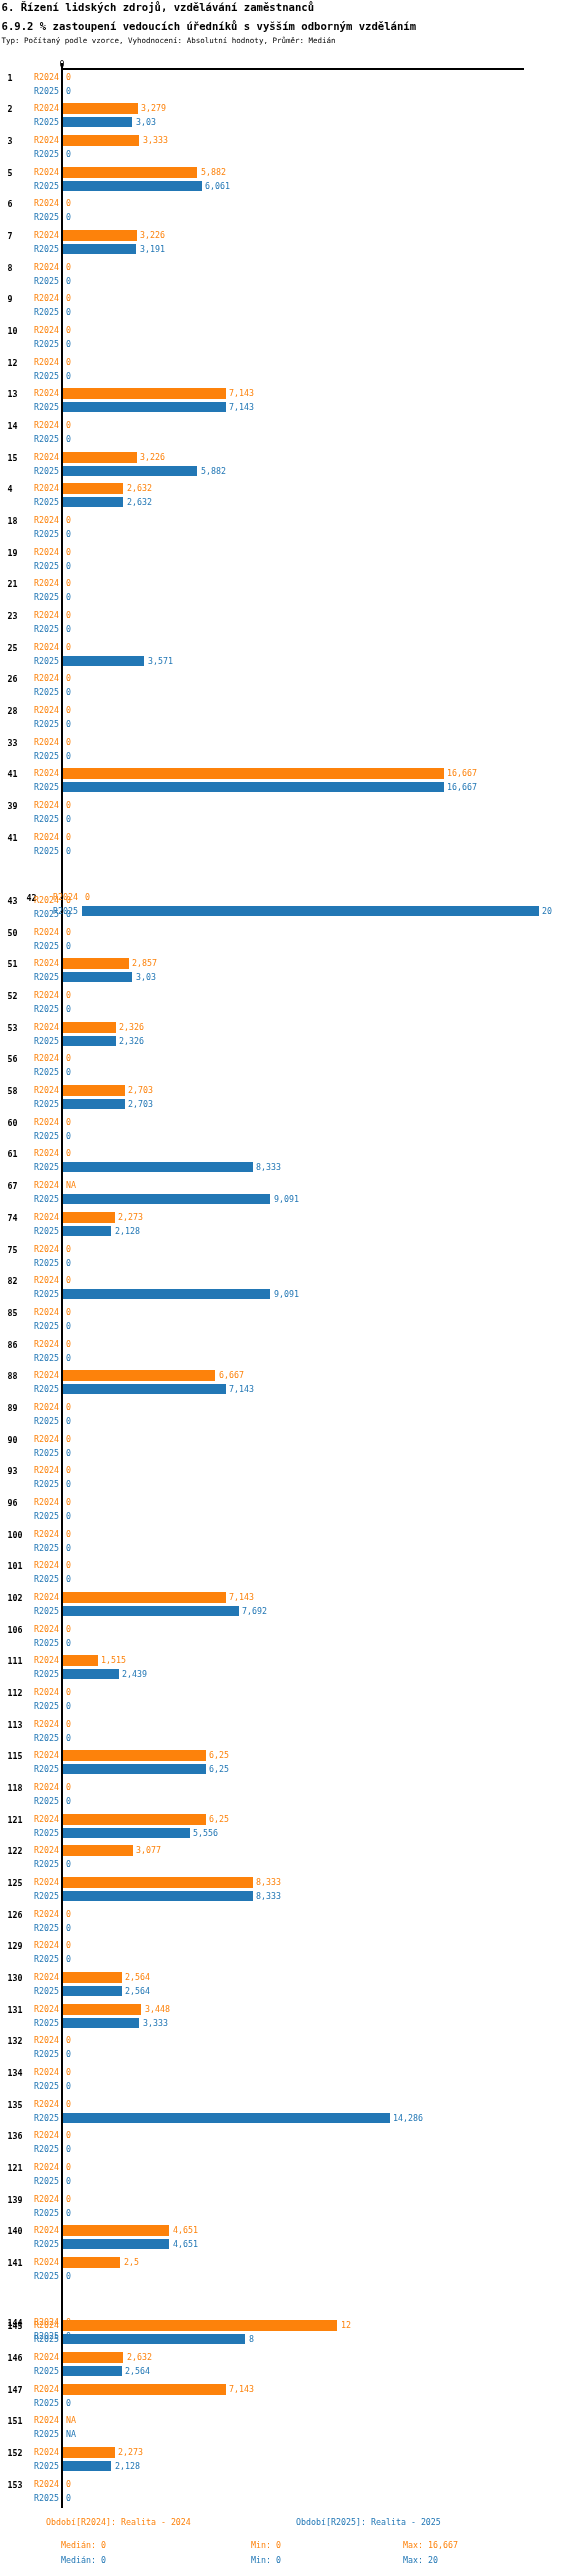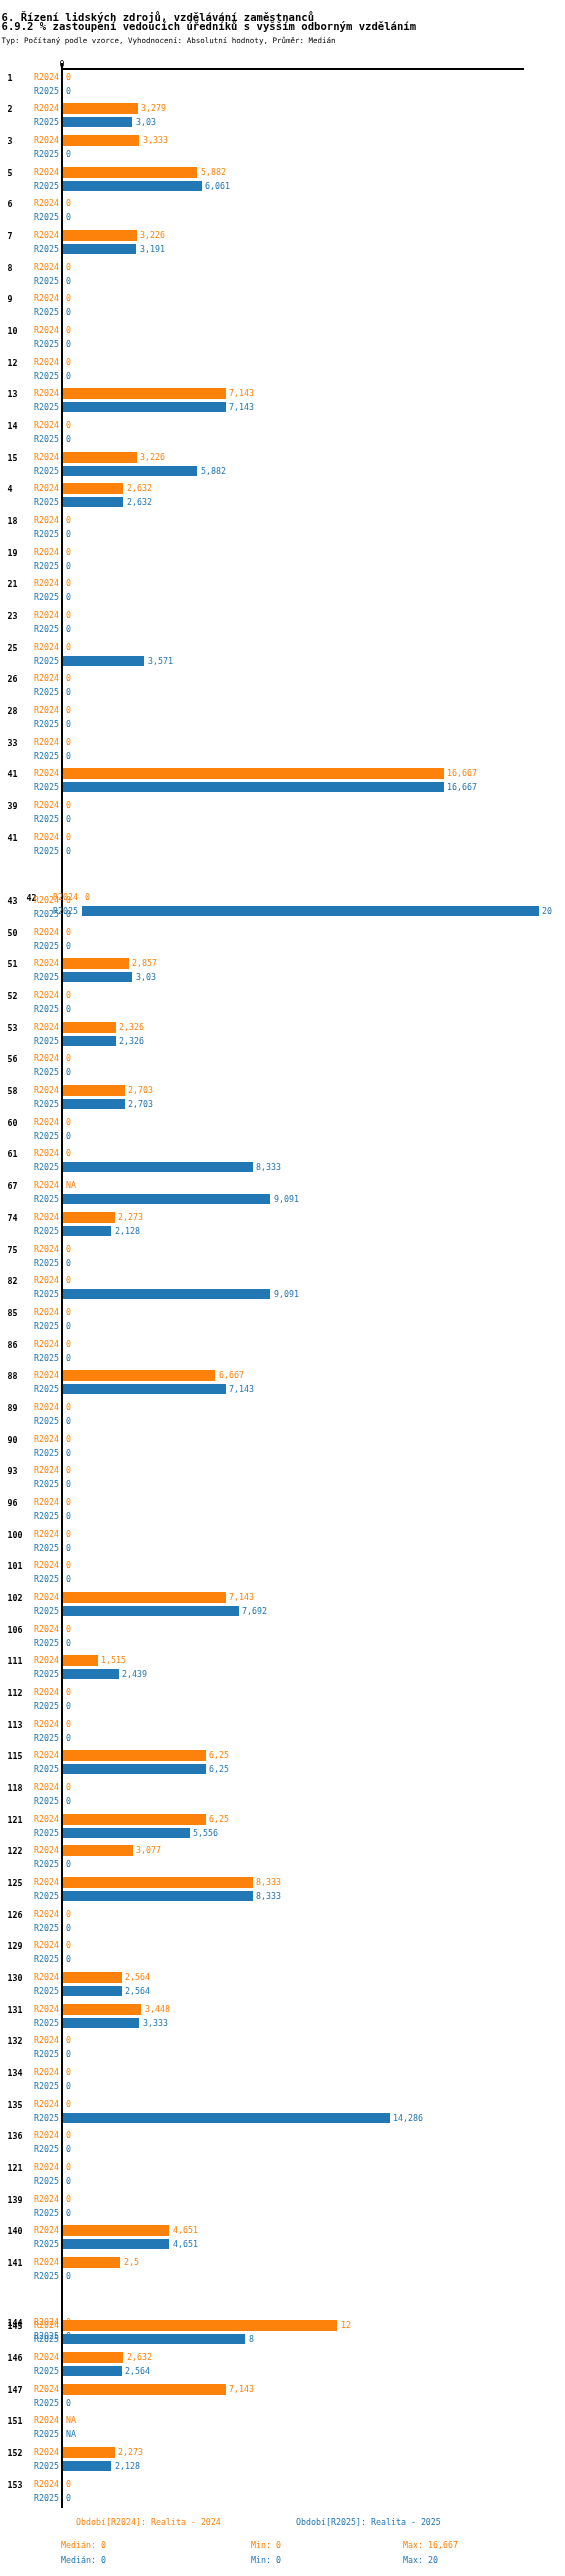--- a/index.html
+++ b/index.html
@@ -1,33 +1,33 @@
 <!DOCTYPE html>
 <html style="font-size:12px"><head>
 <meta charset="utf-8">
 <style>
   html,body{margin:0;padding:0;background:#fff;}
   .page{position:relative;width:566px;height:2576px;background:#ffffff;
         font-family:"DejaVu Sans Mono",monospace;overflow:hidden;}
-  .title{position:absolute;left:1.5px;top:11px;font-size:10.6px;font-weight:bold;color:#000;white-space:nowrap;}
+  .title{position:absolute;left:1.5px;top:1px;font-size:10.6px;font-weight:bold;color:#000;white-space:nowrap;}
   .subtitle{position:absolute;left:1.5px;top:19.6px;font-size:10.6px;font-weight:bold;color:#000;white-space:nowrap;}
   .meta{position:absolute;left:1.5px;top:36px;font-size:7.5px;color:#000;white-space:nowrap;}
   .tick0{position:absolute;left:56px;top:59px;width:12px;text-align:center;font-size:8.3px;color:#000;}
   .axis-v{position:absolute;left:61px;top:63px;width:1.5px;height:2445px;background:#000;}
   .axis-h{position:absolute;left:62px;top:68px;width:462px;height:1.5px;background:#000;}
   .group{position:absolute;left:0;width:566px;height:24px;}
   .gnum{position:absolute;left:7.5px;top:0.8px;font-size:8.3px;font-weight:bold;color:#000;line-height:10.6px;}
   .rowlab{position:absolute;left:30px;width:29px;text-align:right;font-size:8.3px;line-height:10.6px;white-space:nowrap;}
   .bar{position:absolute;left:63px;height:10.6px;}
   .val{position:absolute;font-size:8.3px;line-height:10.6px;white-space:nowrap;}
   .c24{color:#FD820B;}
   .c25{color:#2277B5;}
   .legend1{position:absolute;top:2517px;font-size:8.3px;white-space:nowrap;}
   .statrow{position:absolute;font-size:8.3px;white-space:nowrap;}
-  .lx1{left:76px;} .lx2{left:296px;}
+  .lx1{left:46px;} .lx2{left:296px;}
   .sx1{left:61px;} .sx2{left:251px;} .sx3{left:403px;}
 </style>
 </head>
 <body>
 
 <div class="page">
   <div class="title">6. Řízení lidských zdrojů, vzdělávání zaměstnanců</div>
   <div class="subtitle">6.9.2 % zastoupení vedoucích úředníků s vyšším odborným vzděláním</div>
   <div class="meta">Typ: Počítaný podle vzorce, Vyhodnocení: Absolutní hodnoty, Průměr: Medián</div>
 

